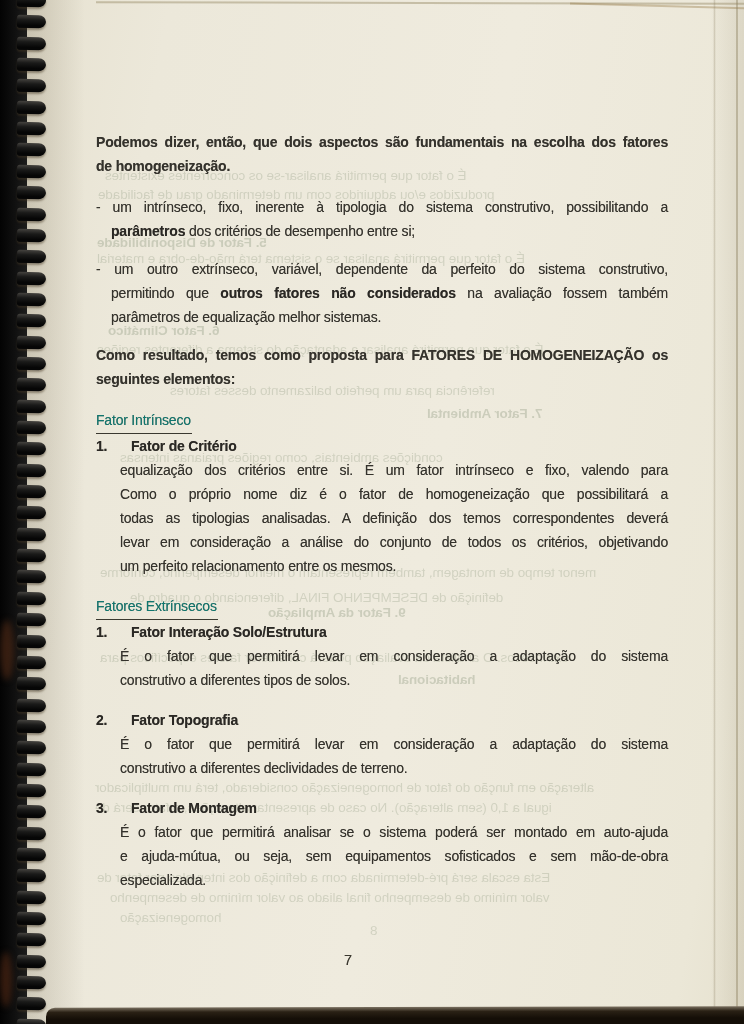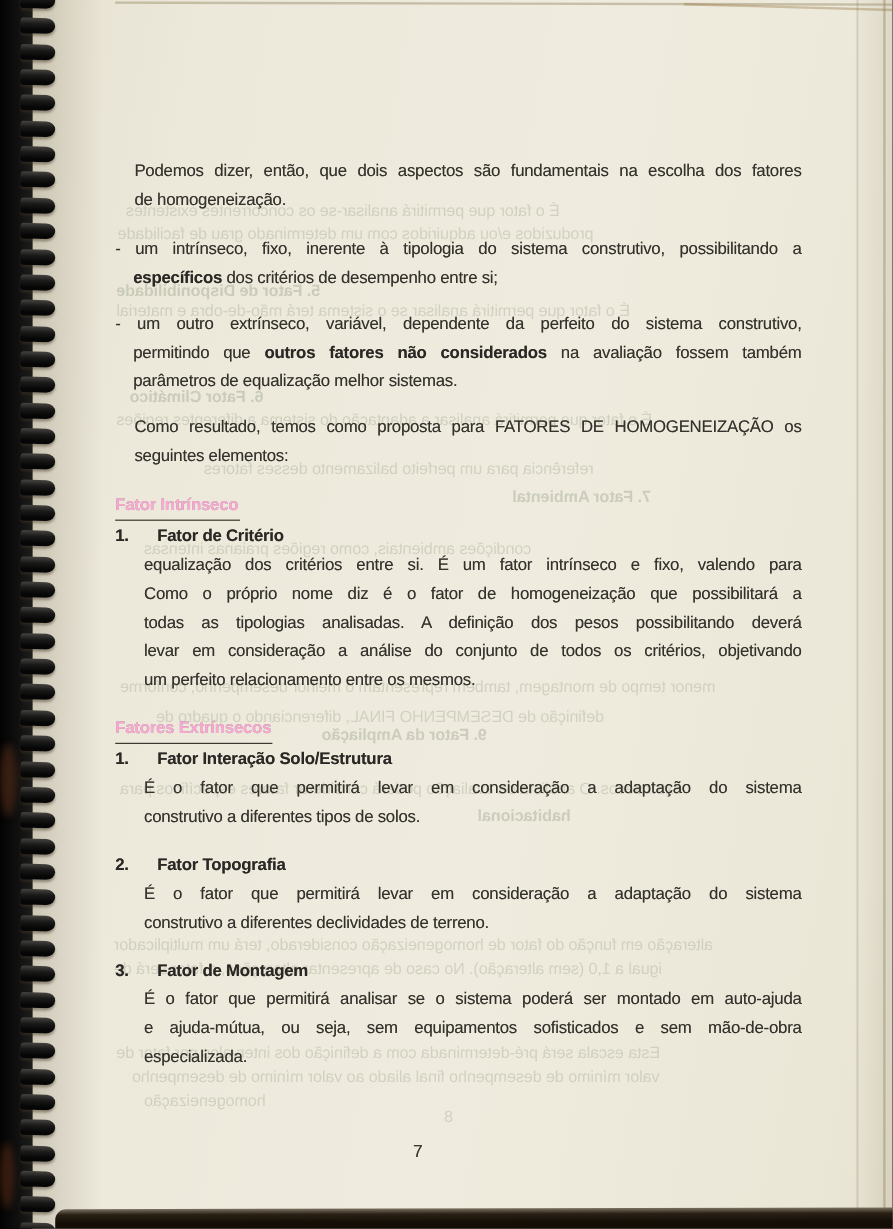--- a/index.html
+++ b/index.html
@@ -38,24 +38,24 @@
          opacity:.30;filter:blur(.45px);letter-spacing:-.1px;}
   .ghost.gb{font-weight:bold;opacity:.36;}
   
   .content{position:absolute;left:0;top:0;width:744px;box-sizing:border-box;
          padding:130px 76px 0 96px;z-index:4;color:#34322c;
          font-size:14px;line-height:24px;letter-spacing:-.2px;
          text-shadow:0 0 .5px rgba(52,50,44,.55);}
   .line{min-height:24px;}
   .j{text-align:justify;text-align-last:justify;}
   .b{font-weight:bold;color:#2a2824;}
-  .para{margin:0 0 17px 16px;}
+  .para{margin:0 0 17px 0;font-weight:bold;}
   .bullet{margin:0 0 14px 0;}
   .bullet .line + .line{padding-left:15px;}
-  .heading{font-weight:bold;color:#f9a8d4;}
+  .heading{font-weight:normal;color:#0f766e;}
   .heading .hd{display:inline-block;border-bottom:1.5px solid #3a382f;padding:0 1px 1px 0;}
   .item-title{display:flex;font-weight:bold;color:#2a2824;line-height:24px;}
   .item-title .num{width:35px;flex:none;}
   .item-body{margin:0 0 16px 24px;}
   .footer{margin-top:30px;text-align:center;position:relative;left:-24px;font-size:14.5px;color:#3a382f;}
 </style>
 </head>
 <body>
 
 <div class="page">
@@ -89,40 +89,40 @@
     </div>
 
   <div class="content">
 
   <div class="block para">
         <div class="line j"><span>Podemos dizer, então, que dois aspectos são fundamentais na escolha dos fatores</span></div>
         <div class="line"><span>de homogeneização.</span></div>
       </div>
       <div class="block bullet">
         <div class="line j"><span>- um intrínseco, fixo, inerente à tipologia do sistema construtivo, possibilitando a</span></div>
-        <div class="line"><span class="b">específicos</span><span> dos critérios de desempenho entre si;</span></div>
+        <div class="line"><span class="b">parâmetros</span><span> dos critérios de desempenho entre si;</span></div>
       </div>
       <div class="block bullet">
         <div class="line j"><span>- um outro extrínseco, variável, dependente da perfeito do sistema construtivo,</span></div>
         <div class="line j"><span>permitindo que </span><span class="b">outros fatores não considerados</span><span> na avaliação fossem também</span></div>
         <div class="line"><span>parâmetros de equalização melhor sistemas.</span></div>
       </div>
       <div class="block para">
         <div class="line j"><span>Como resultado, temos como proposta para FATORES DE HOMOGENEIZAÇÃO os</span></div>
         <div class="line"><span>seguintes elementos:</span></div>
       </div>
       <div class="block heading"><span class="hd">Fator Intrínseco</span></div>
       <div class="block item-title">
         <span class="num">1.</span>
         <span>Fator de Critério</span>
       </div>
       <div class="block item-body">
         <div class="line j"><span>equalização dos critérios entre si. É um fator intrínseco e fixo, valendo para</span></div>
         <div class="line j"><span>Como o próprio nome diz é o fator de homogeneização que possibilitará a</span></div>
-        <div class="line j"><span>todas as tipologias analisadas. A definição dos pesos possibilitando deverá</span></div>
+        <div class="line j"><span>todas as tipologias analisadas. A definição dos temos correspondentes deverá</span></div>
         <div class="line j"><span>levar em consideração a análise do conjunto de todos os critérios, objetivando</span></div>
         <div class="line"><span>um perfeito relacionamento entre os mesmos.</span></div>
       </div>
       <div class="block heading"><span class="hd">Fatores Extrínsecos</span></div>
       <div class="block item-title">
         <span class="num">1.</span>
         <span>Fator Interação Solo/Estrutura</span>
       </div>
       <div class="block item-body">
         <div class="line j"><span>É o fator que permitirá levar em consideração a adaptação do sistema</span></div>

